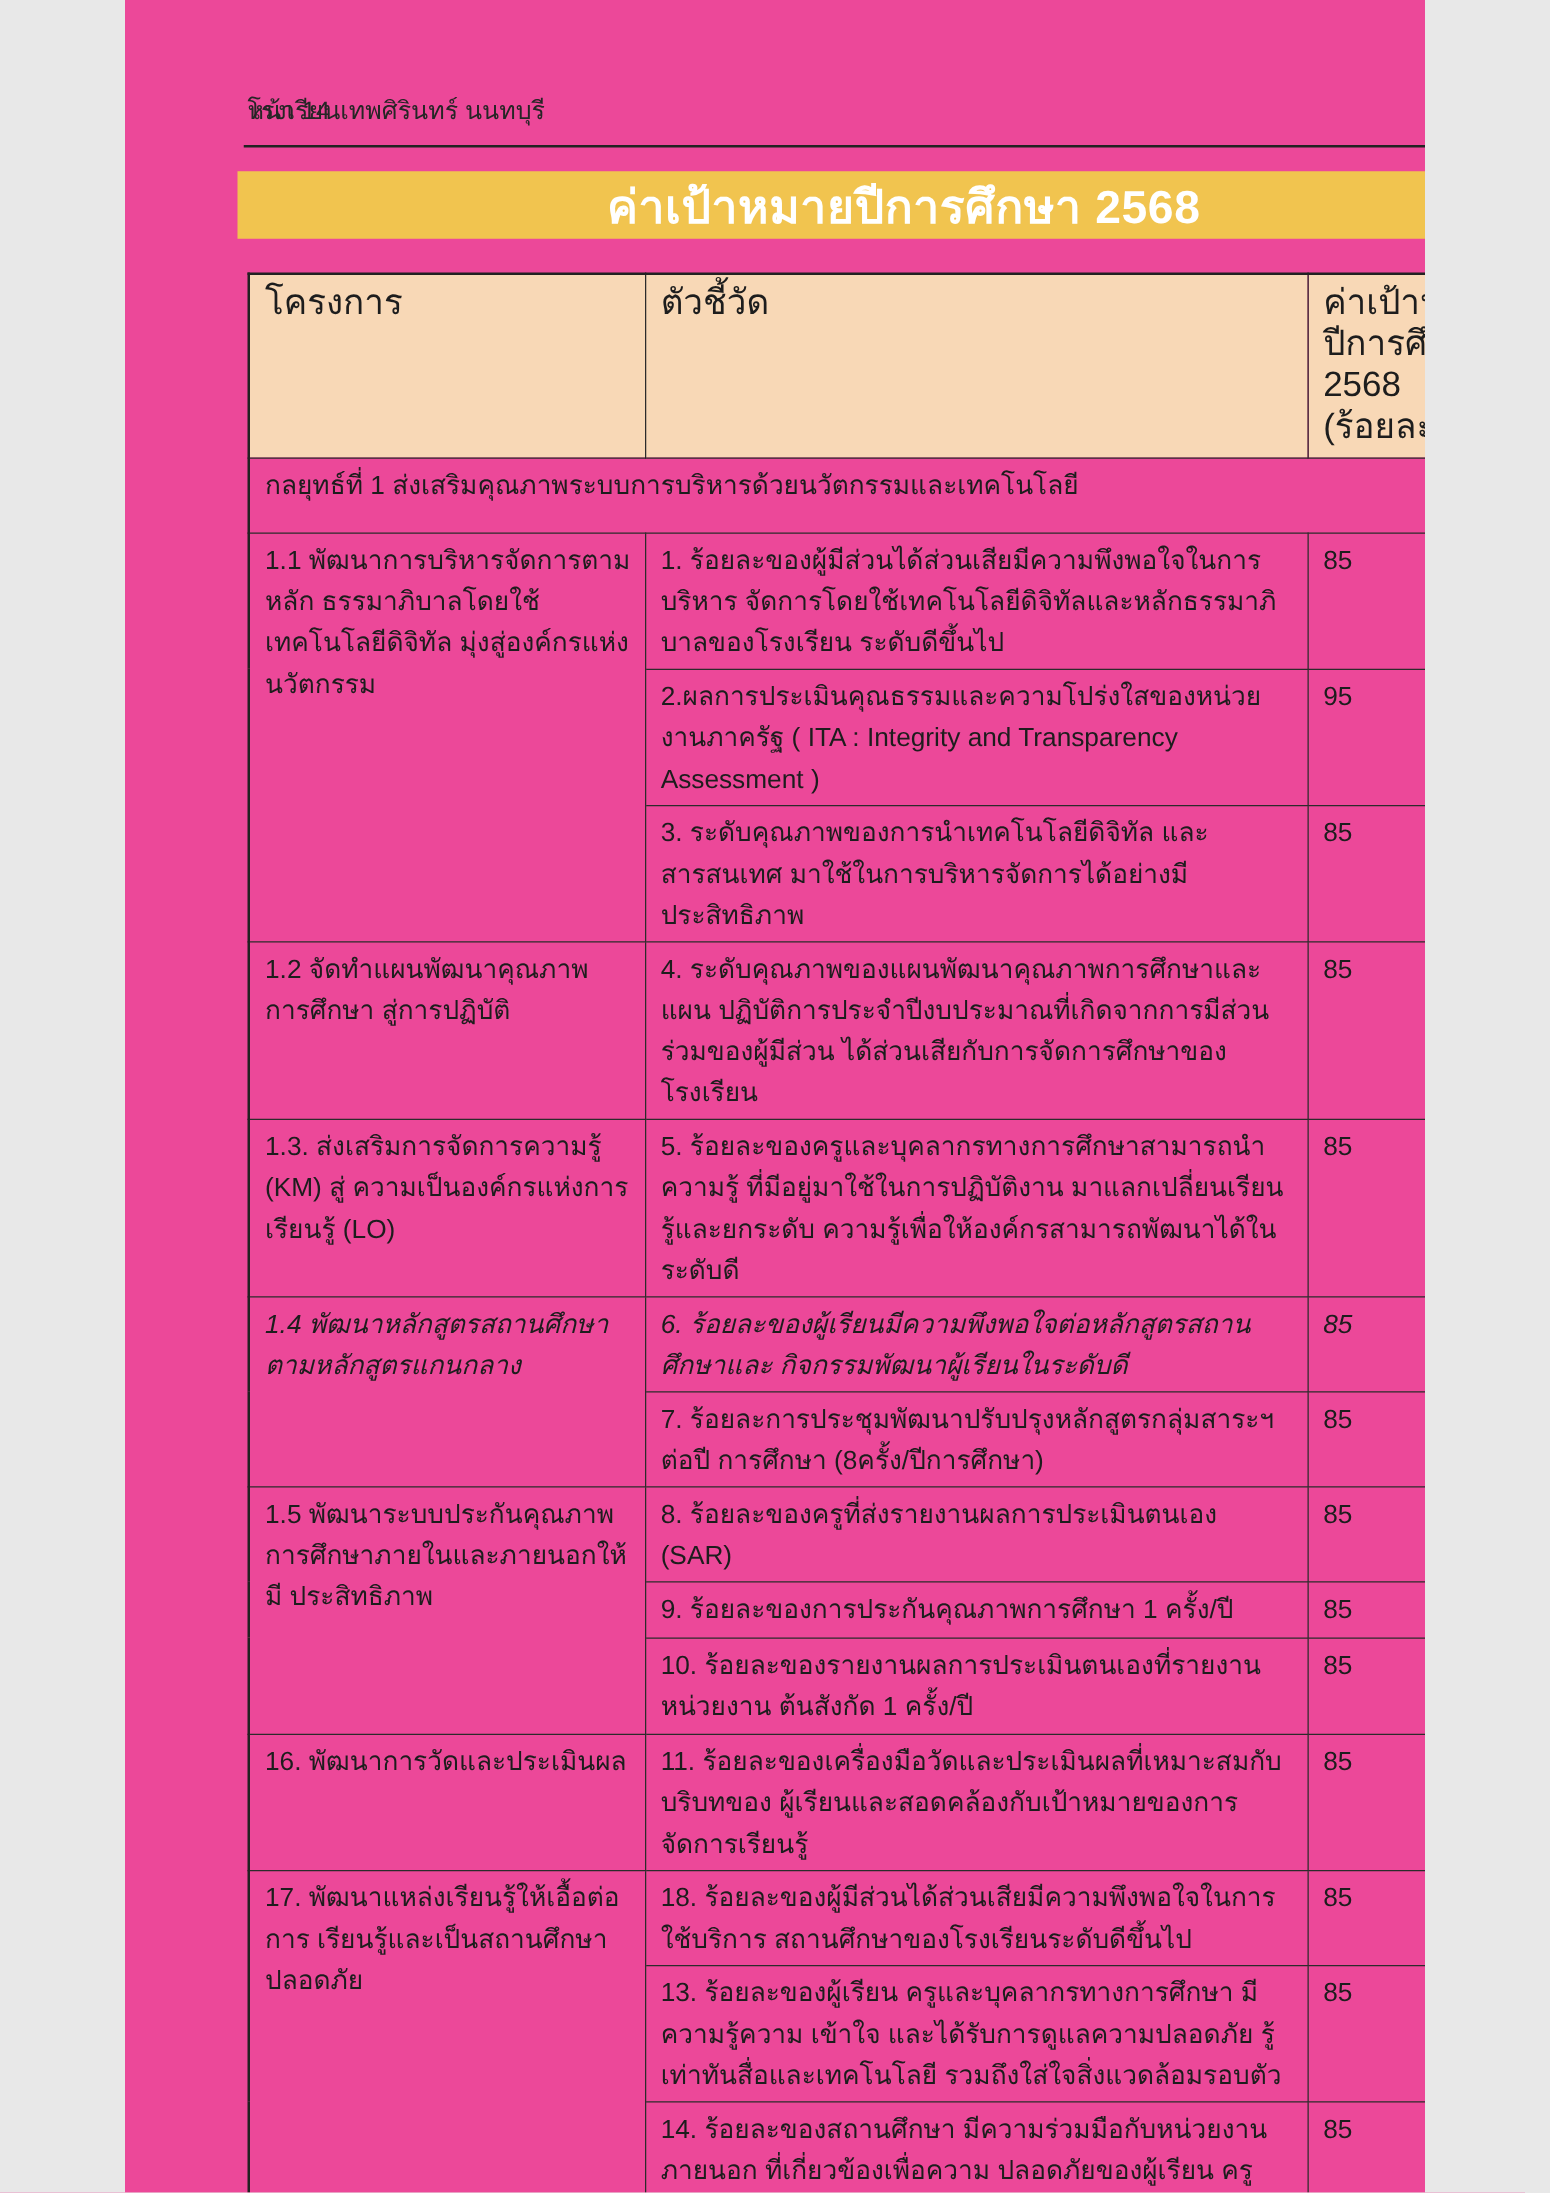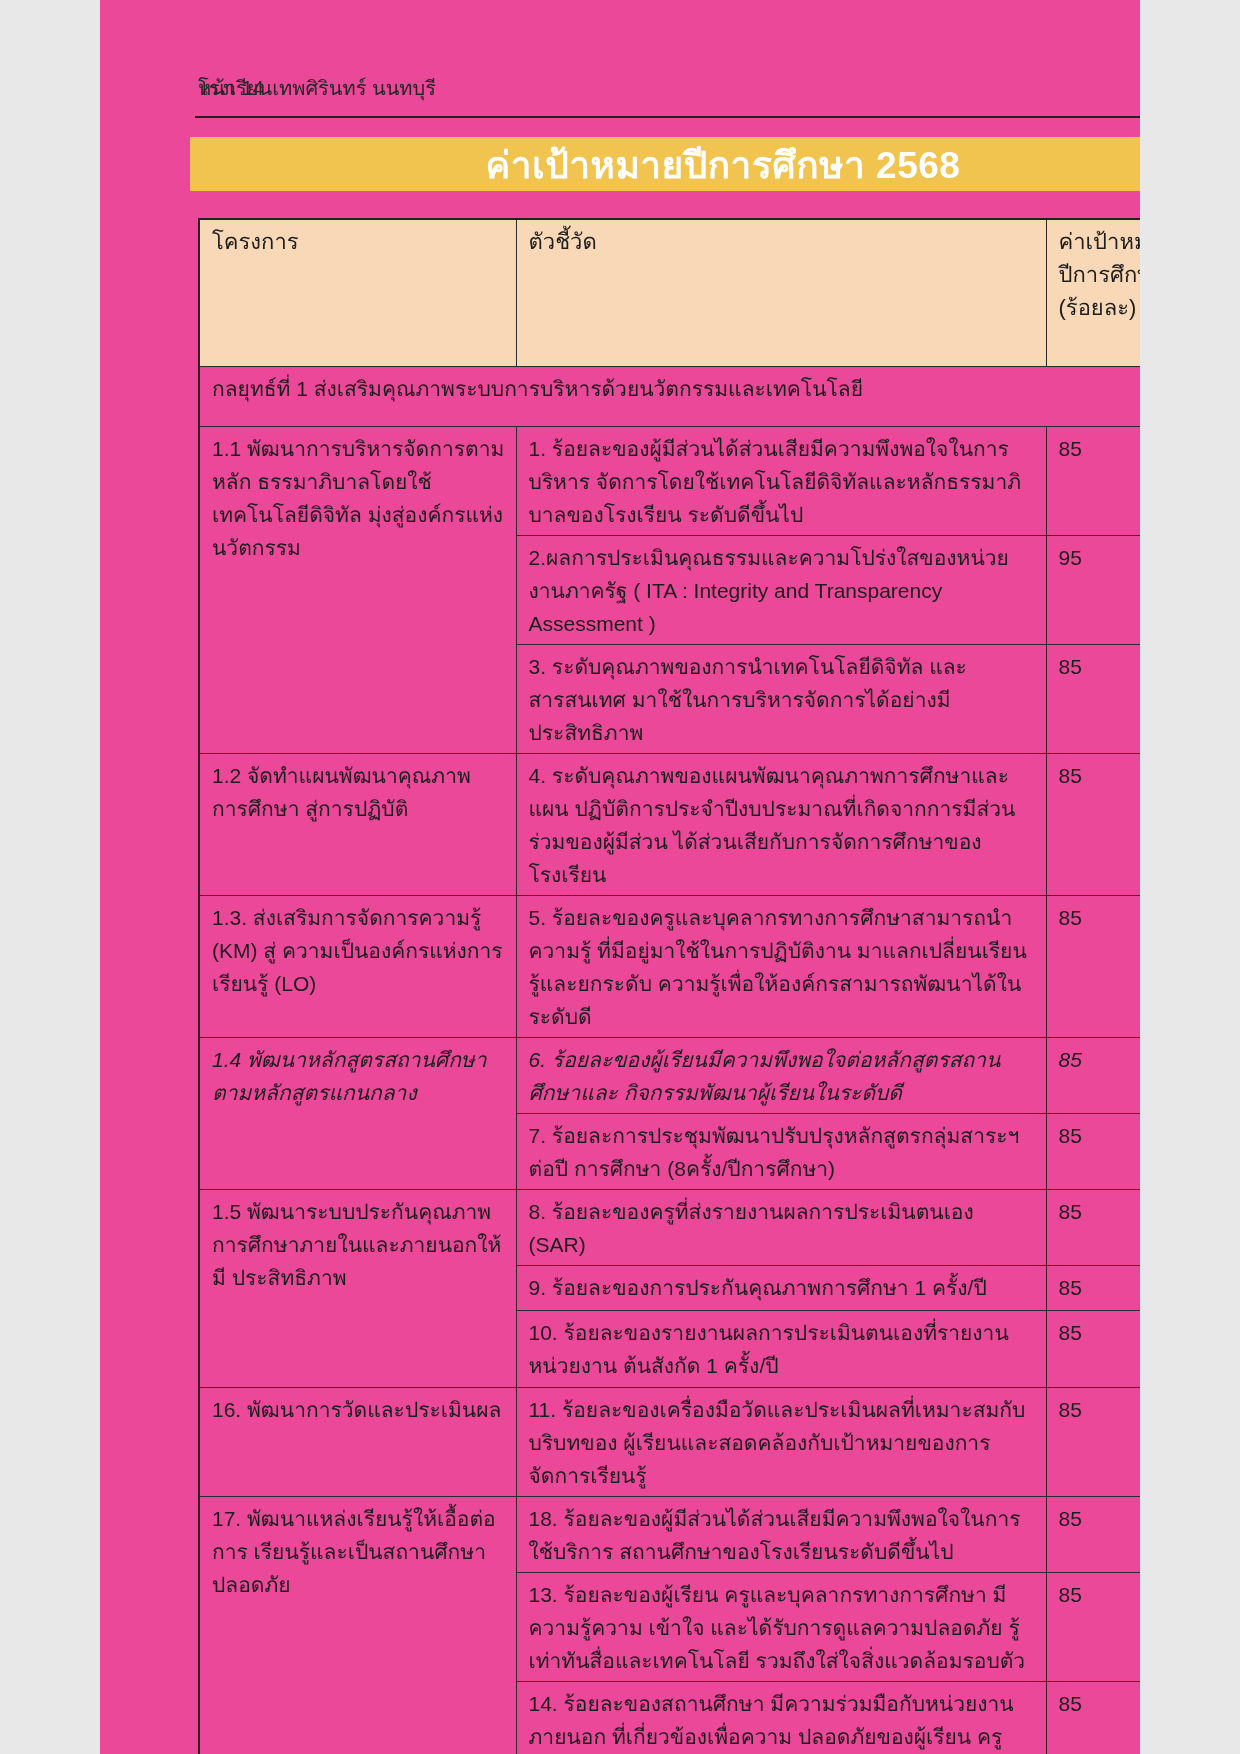--- a/index.html
+++ b/index.html
@@ -50,21 +50,21 @@
     padding:5px 10px 4px 12px;
     line-height:33px;
     font-weight:normal;
     text-align:left;
     overflow:hidden;
   }
   table.goal{border:2px solid #222;}
   th.hdr{
     background:#F8D8B6;
     text-align:center;vertical-align:middle;
-    font-size:22px;line-height:40px;
+    font-size:28px;line-height:40px;
   }
   td.val{text-align:center;padding-top:8px;}
   td.strategy{padding-left:10px;vertical-align:middle;}
   
   .rh-hdr{height:147px;}
   .rh-strat{height:60px;}
   .rh-a{height:97px;}
   .rh-b{height:78px;}
   .rh-c{height:72px;}
   .rh-d{height:119px;margin-left:20px;}

